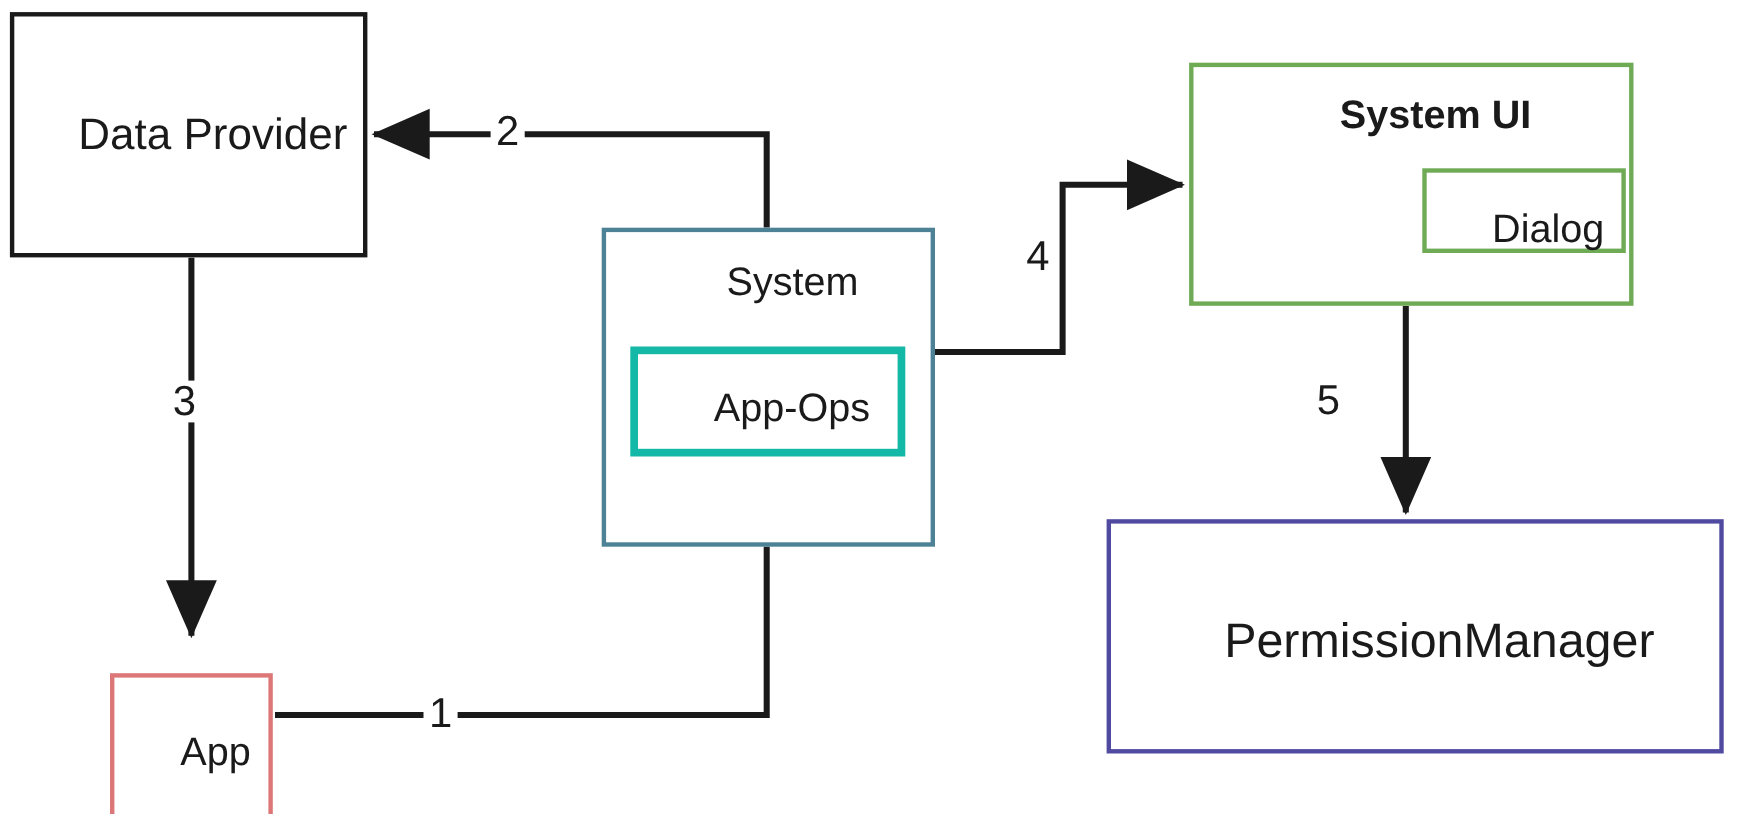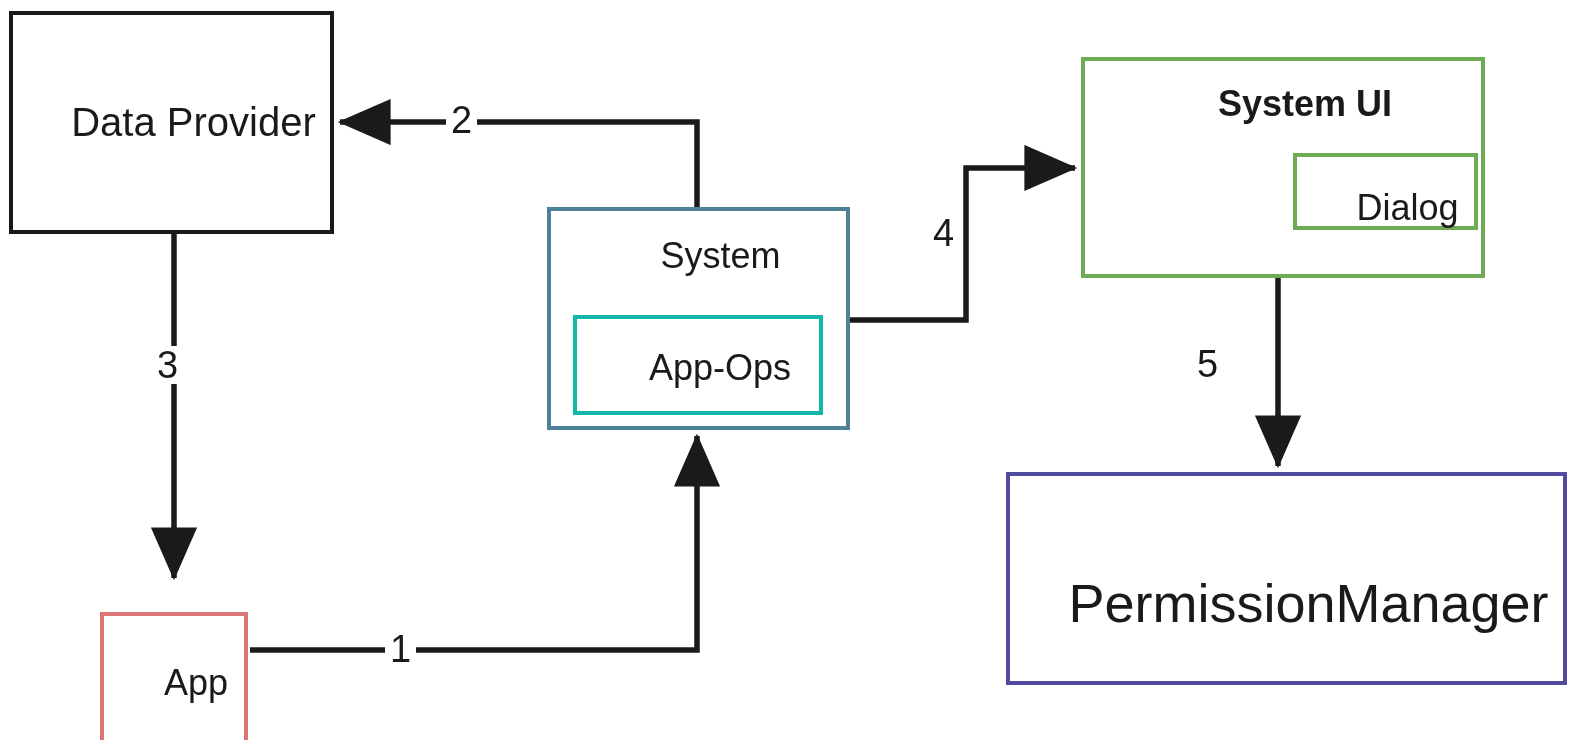--- a/index.html
+++ b/index.html
@@ -72,40 +72,40 @@
 
     <path d="M850,320 L966,320 L966,168 L1075,168" fill="none" stroke="#1a1a1a" stroke-width="5.5" marker-end="url(#arrowhead)"></path>
 
     <path d="M1278,278 L1278,466" fill="none" stroke="#1a1a1a" stroke-width="5.5" marker-end="url(#arrowhead)"></path>
   </svg>
 
   <div class="node-box" style="left:9px; top:11px; width:325px; height:223px; border:4px solid #1a1a1a;">
     <div class="node-label" style="top:85px; font-size:40px;">Data Provider</div>
   </div>
 
-  <div class="node-box" style="left:547px; top:207px; width:303px; height:223px; border:4px solid #4d8296;">
+  <div class="node-box" style="left:547px; top:207px; width:303px; height:290px; border:4px solid #4d8296;">
     <div class="node-label" style="top:24px; font-size:36px;">System</div>
-    <div class="node-box" style="left:22px; top:104px; width:250px; height:100px; border:4px solid #14b8a6;">
+    <div class="node-box" style="left:22px; top:104px; width:250px; height:100px; border:7px solid #14b8a6;">
       <div class="node-label" style="top:28px; font-size:36px;">App-Ops</div>
     </div>
   </div>
 
   <div class="node-box" style="left:1081px; top:57px; width:404px; height:221px; border:4px solid #6fab55;">
     <div class="node-label" style="top:22px; font-size:36px;font-weight:bold;">System UI</div>
     <div class="node-box" style="left:208px; top:92px; width:185px; height:77px; border:4px solid #6fab55;">
       <div class="node-label" style="top:30px; font-size:36px;">Dialog</div>
     </div>
   </div>
 
   <div class="node-box" style="left:100px; top:612px; width:148px; height:139px; border:4px solid #dd7777;">
     <div class="node-label" style="top:46px; font-size:36px;">App</div>
   </div>
 
   <div class="node-box" style="left:1006px; top:472px; width:561px; height:213px; border:4px solid #504aa0;">
-    <div class="node-label" style="top:96px; font-size:54px;">PermissionManager</div>
+    <div class="node-label" style="top:82px; font-size:44px;">PermissionManager</div>
   </div>
 
   <div class="edge-label" style="left:385px; top:630px;">1</div>
   <div class="edge-label" style="left:446px; top:101px;">2</div>
   <div class="edge-label" style="left:152px; top:346px;">3</div>
   <div class="edge-label" style="left:928px; top:214px;">4</div>
   <div class="edge-label" style="left:1192px; top:345px;">5</div>
 
 </div>
 

